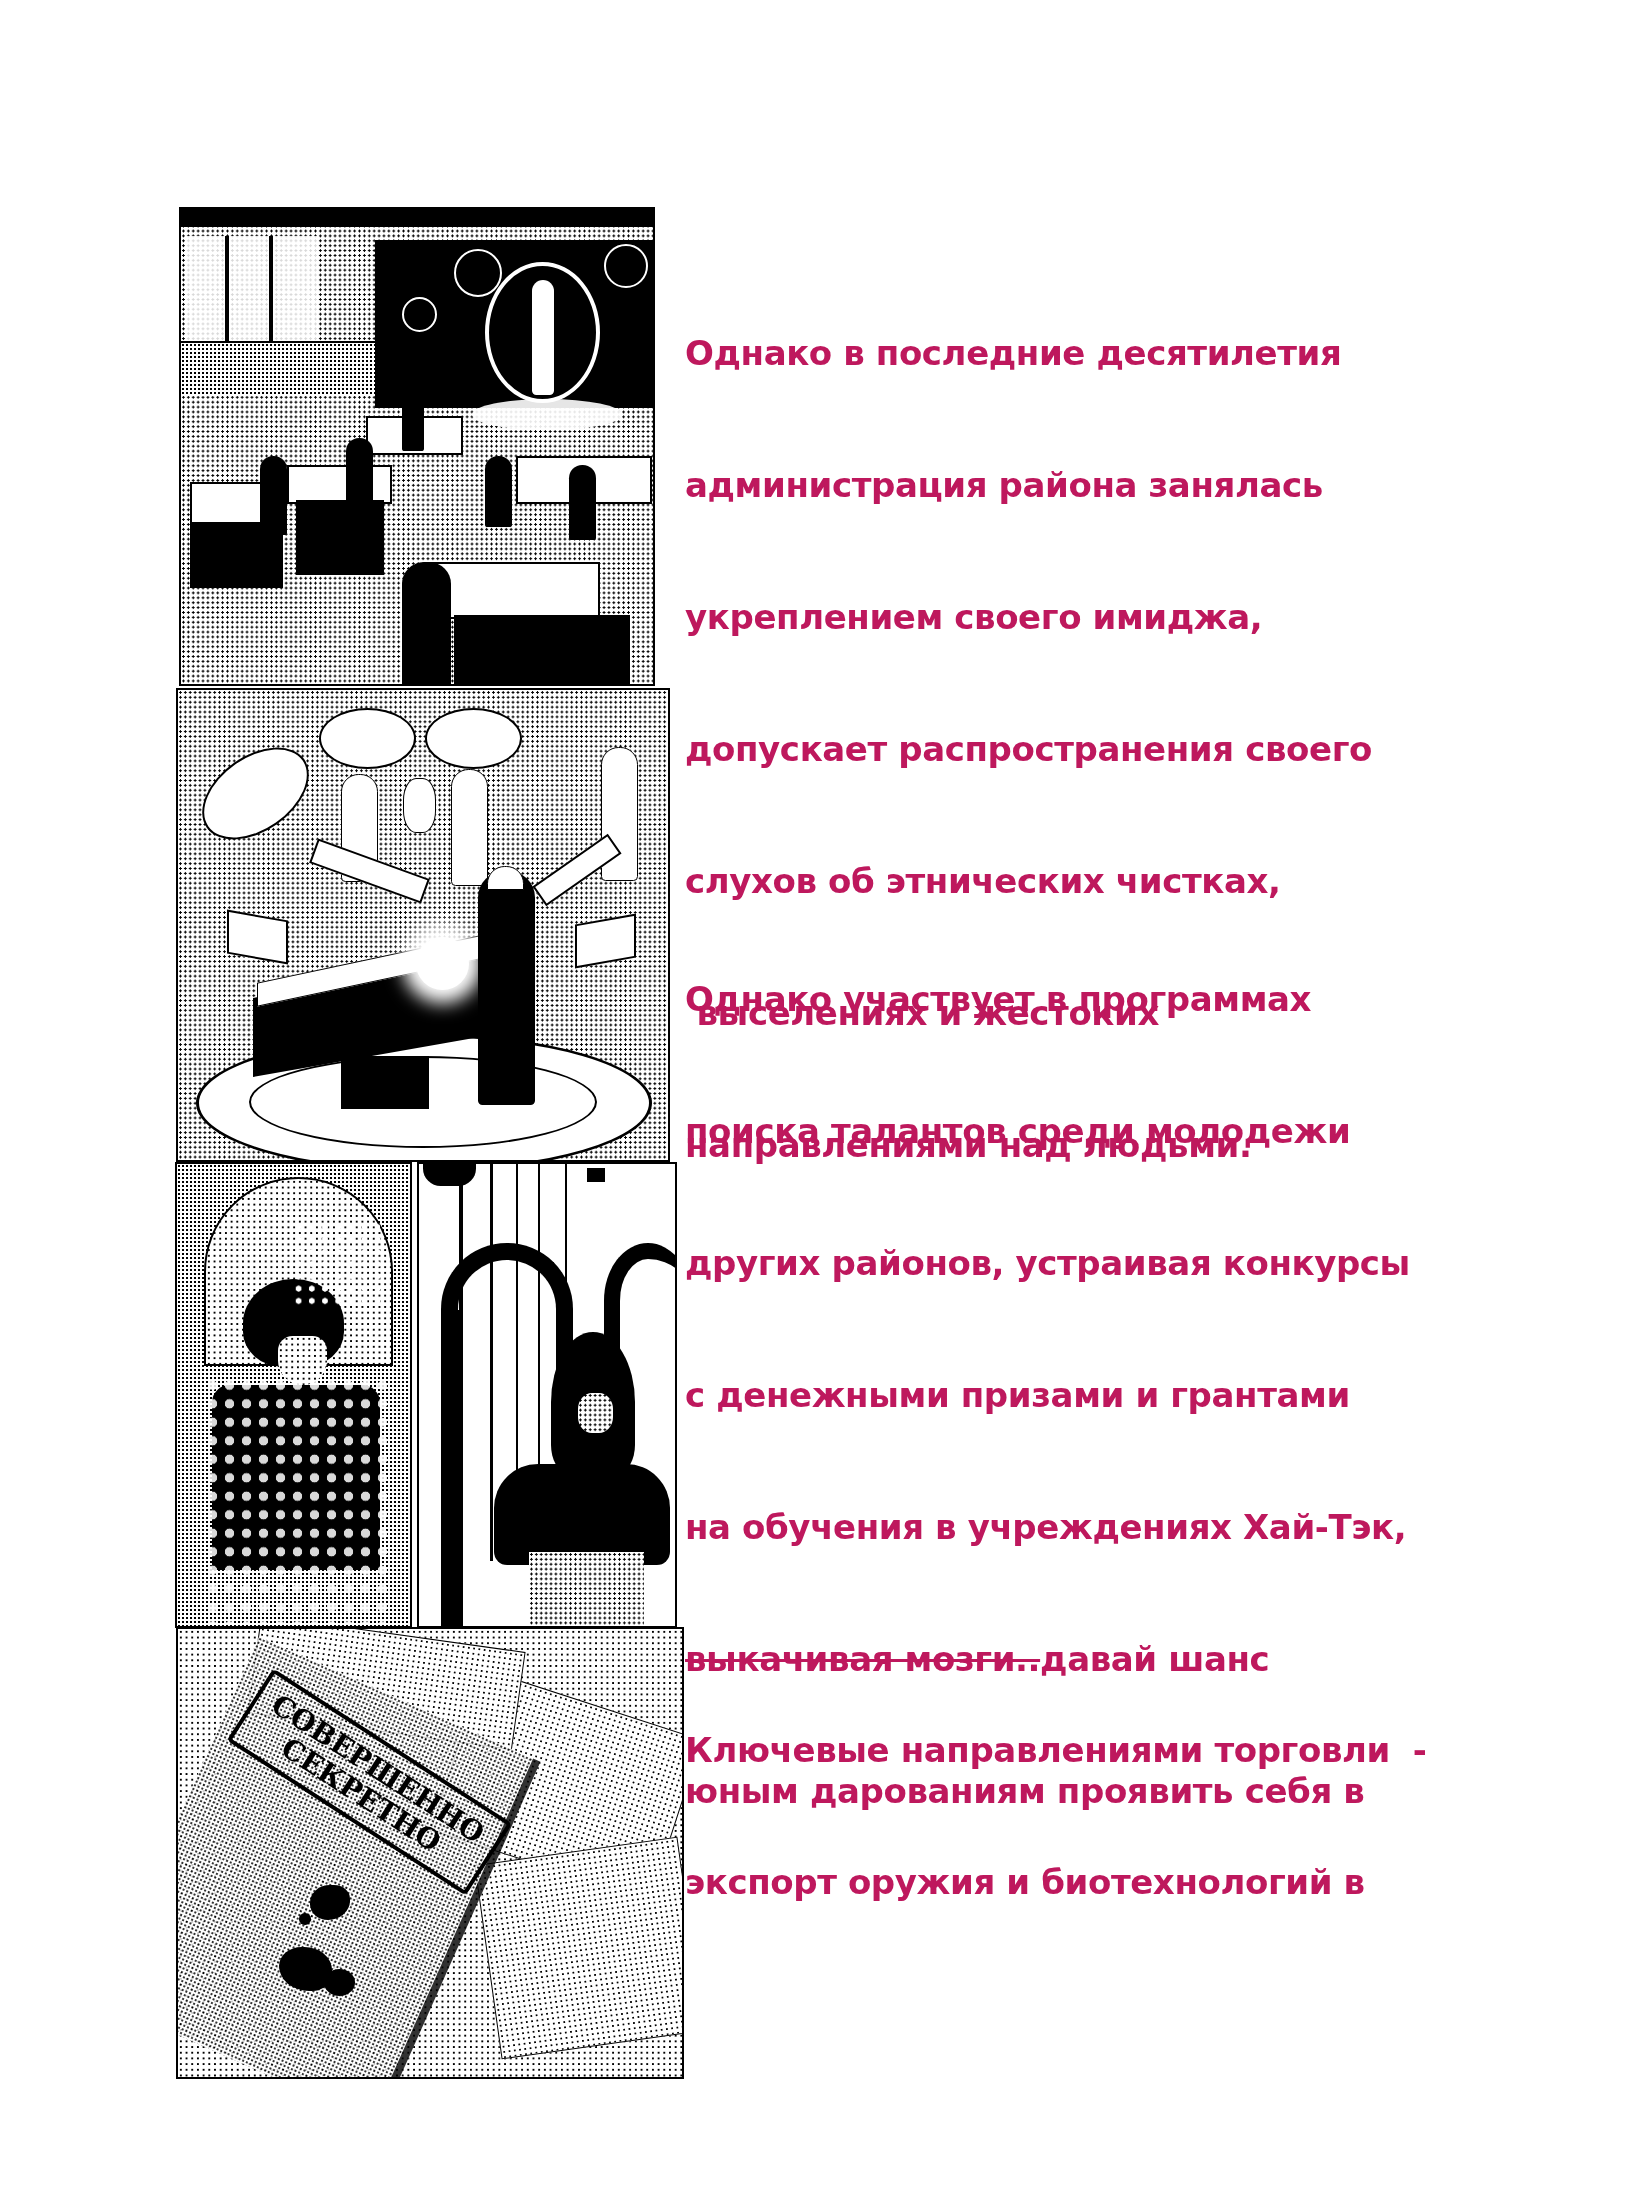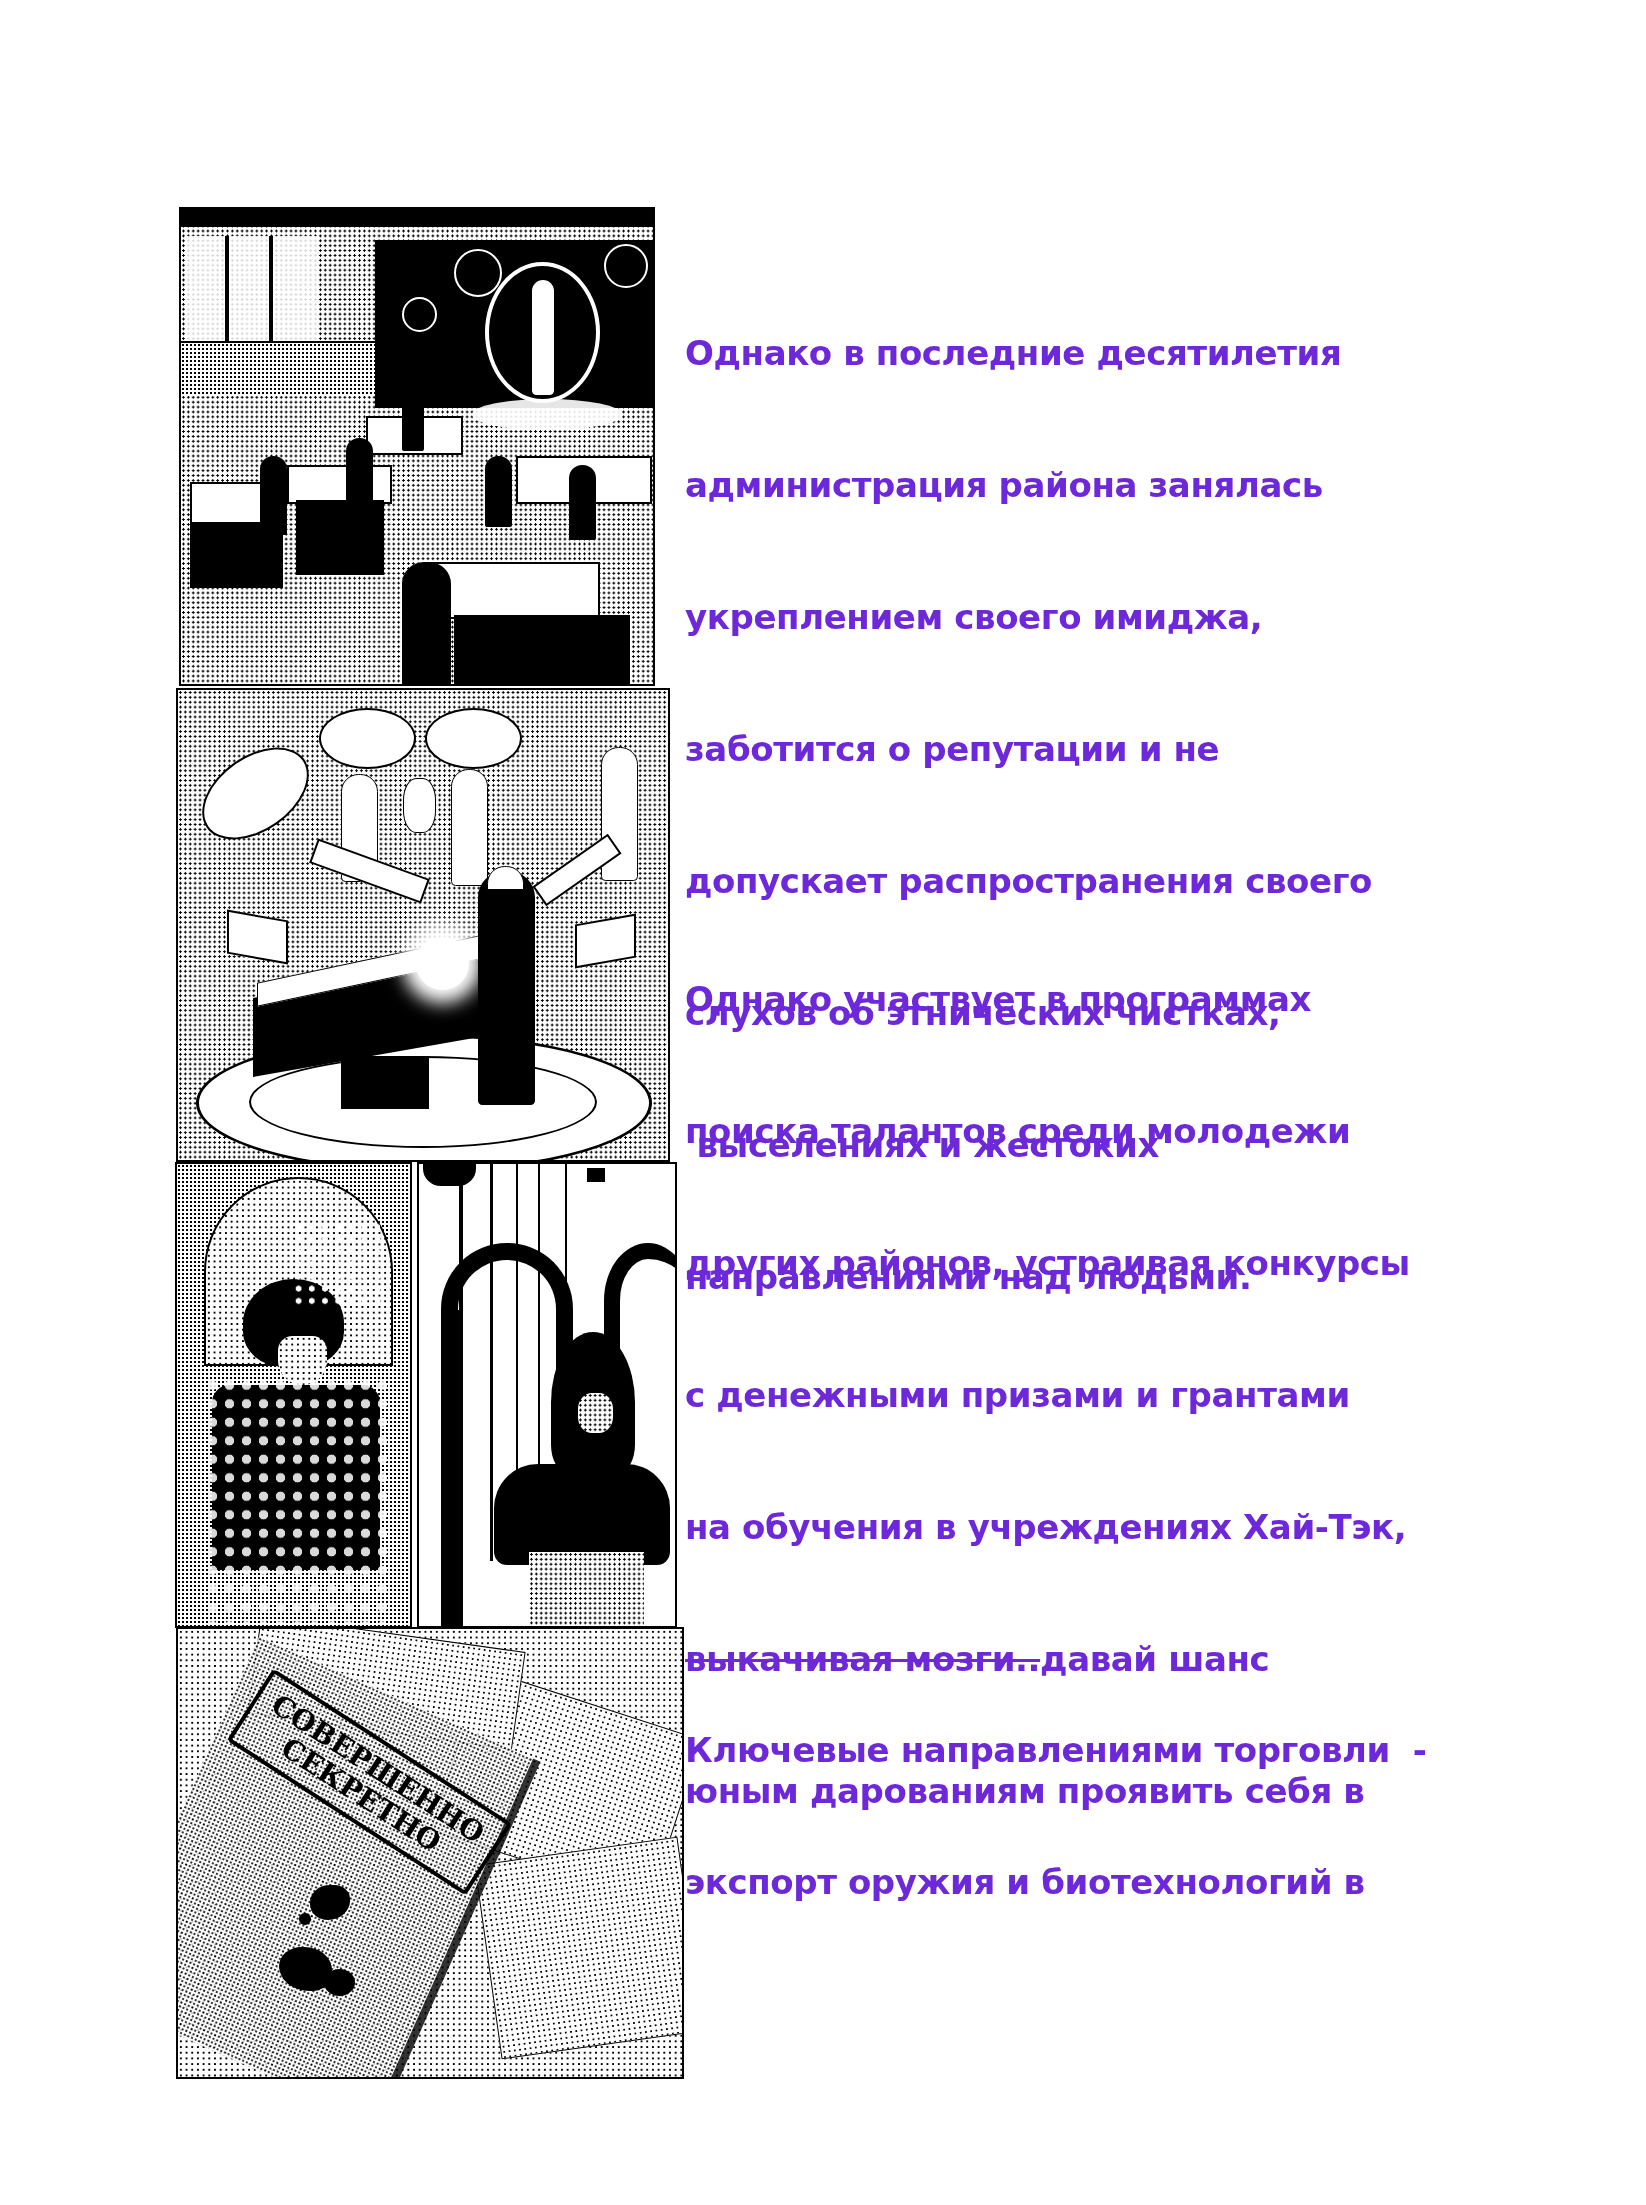--- a/index.html
+++ b/index.html
@@ -17,21 +17,21 @@
     background-size: 4.9px 4.9px; }
   .ht-light { background-color:#fff;
     background-image: radial-gradient(circle, #000 22%, transparent 26%);
     background-size: 5.7px 5.7px; }
   .solid { background:#000; }
   .white { background:#fff; }
 
   .shape { position:absolute; }
 
   
-  .text-block { position:absolute; left:685px; width:820px; color:#6d28d9;
+  .text-block { position:absolute; left:685px; width:820px; color:#be185d;
     font-family:"DejaVu Sans", "Liberation Sans", sans-serif; font-weight:bold;
     font-size:34px; line-height:44px; letter-spacing:-0.4px; white-space:pre; }
   .text-line { display:block; height:44px; }
   .strike { text-decoration: line-through; text-decoration-thickness:3.1px; }
 
   
   .stamp { position:absolute; border:4.4px solid #000; border-radius:5.3px;
     font-family:"DejaVu Serif", "Liberation Serif", serif; font-weight:bold;
     color:#000; font-size:28px; line-height:31px; text-align:center;
     padding:8px 15px; background:transparent; transform-origin:center; }
@@ -157,21 +157,20 @@
   <div class="shape solid" style="left:132px; top:256px; width:40px; height:35px; border-radius:50% 40% 55% 45%;"></div>
   <div class="shape solid" style="left:101px; top:318px; width:53px; height:44px; border-radius:45% 55% 40% 60%;"></div>
   <div class="shape solid" style="left:146px; top:340px; width:31px; height:26.5px; border-radius:50%;"></div>
   <div class="shape solid" style="left:121px; top:284px; width:11.5px; height:11.5px; border-radius:50%;"></div>
 </div>
 
 <div class="text-block" style="top:243px;">
   <span class="text-line">Однако в последние десятилетия</span>
   <span class="text-line">администрация района занялась</span>
   <span class="text-line">укреплением своего имиджа,</span>
-  <span class="text-line">заботится о репутации и не</span>
   <span class="text-line">допускает распространения своего</span>
   <span class="text-line">слухов об этнических чистках,</span>
   <span class="text-line"> выселениях и жестоких</span>
   <span class="text-line">направлениями над людьми.</span>
 </div>
 
 <div class="text-block" style="top:889px;">
   <span class="text-line">Однако участвует в программах</span>
   <span class="text-line">поиска талантов среди молодежи</span>
   <span class="text-line">других районов, устраивая конкурсы</span>

